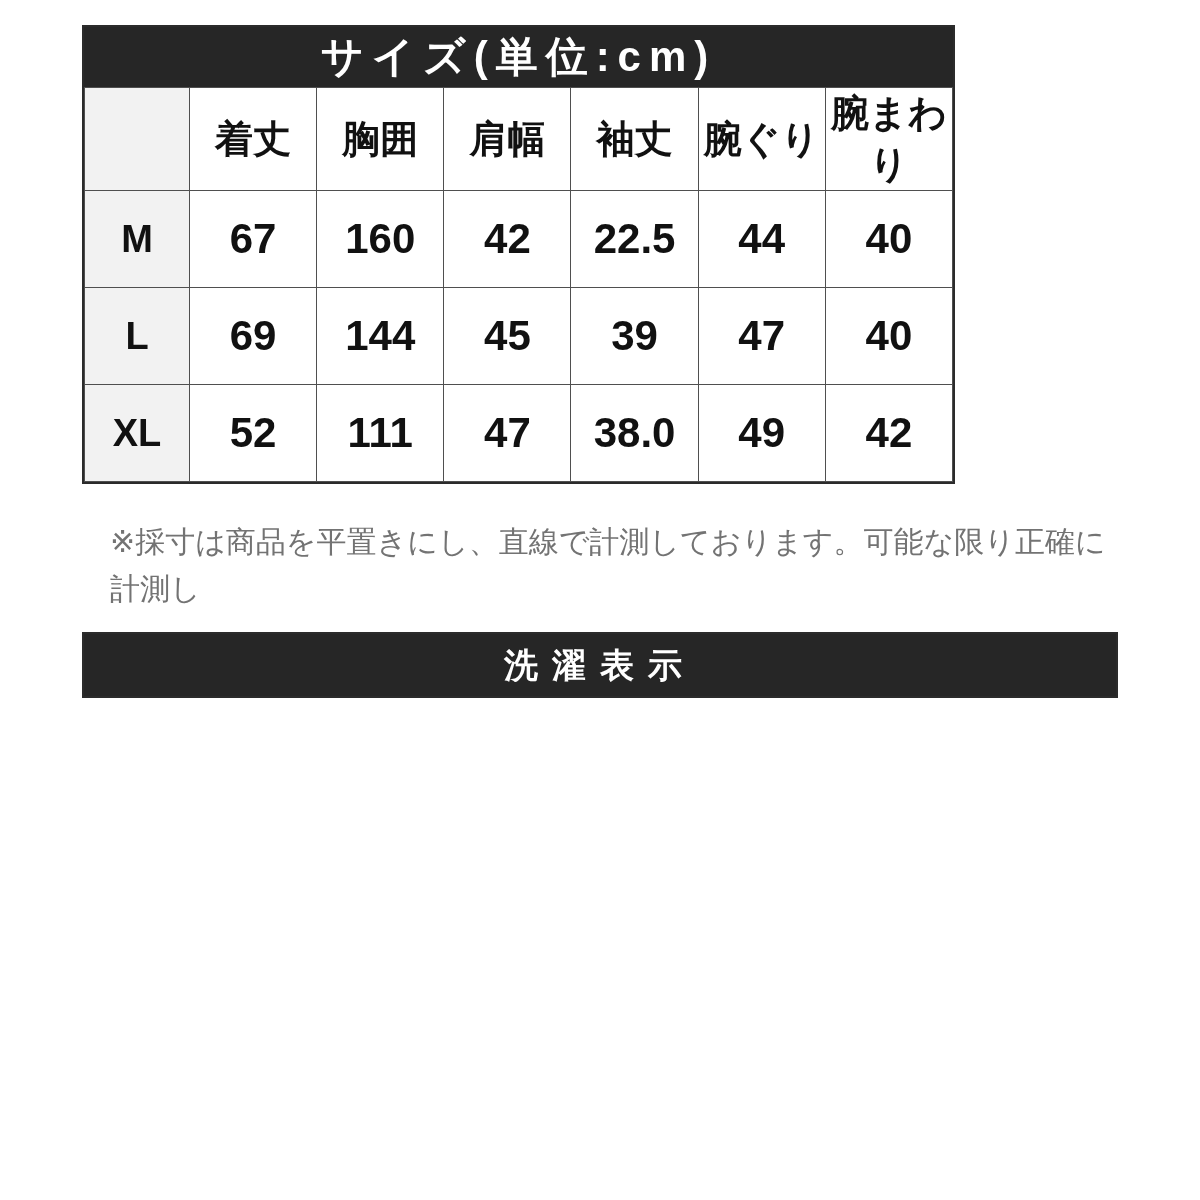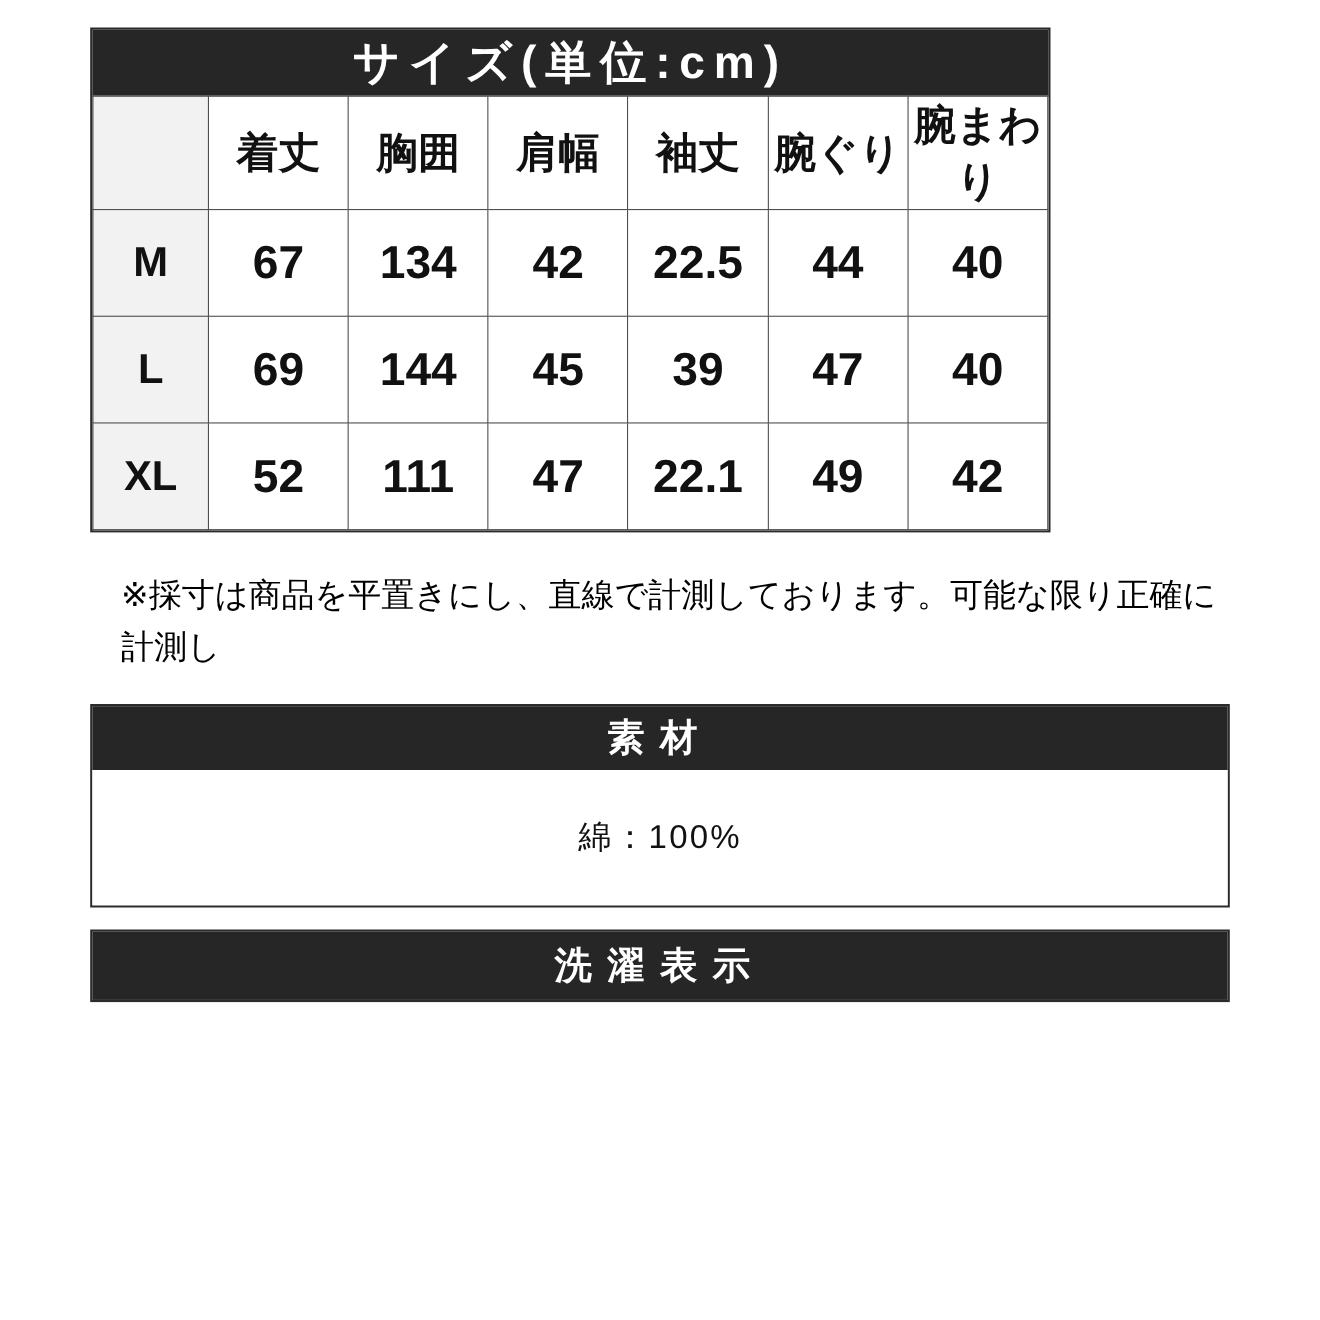--- a/index.html
+++ b/index.html
@@ -13,21 +13,21 @@
   .table-title { height:60px; line-height:60px; font-size:42px; letter-spacing:8px; }
   table { width:100%; border-collapse:collapse; table-layout:fixed; }
   col.c-label { width:105px; }
   th, td { border:1px solid #4f4f4f; text-align:center; vertical-align:middle; background:#fff; }
   thead th { height:95px; font-size:38px; font-weight:bold; }
   tbody td { height:97px; font-size:42px; font-weight:bold; }
   .lbl { background:#f2f2f2; font-weight:bold; font-size:38px; }
 
   
   .notes { margin:34px 0 0 28px; }
-  .note { font-size:30px; line-height:47px; color:#000000; }
+  .note { font-size:30px; line-height:47px; color:#737373; }
   .note + .note { margin-top:29px; }
   .note .cont { padding-left:26px; }
 
   
   .box-section { width:1036px; border:2px solid #2b2b2b; }
   .mat { margin-top:28px; }
   .sec-bar { height:58px; line-height:58px; font-size:34px; letter-spacing:14px; }
   .sec-body { background:#fff; display:flex; align-items:center; justify-content:center; }
   .mat-body { height:123px; font-size:30px; letter-spacing:2px; }
   .laundry { margin-top:20px; }
@@ -58,57 +58,53 @@
           <th>肩幅</th>
           <th>袖丈</th>
           <th>腕ぐり</th>
           <th>腕まわり</th>
         </tr>
       </thead>
       <tbody>
         <tr>
           <td class="lbl">M</td>
           <td>67</td>
-          <td>134</td>
+          <td>160</td>
           <td>42</td>
           <td>22.5</td>
           <td>44</td>
           <td>40</td>
         </tr>
         <tr>
           <td class="lbl">L</td>
           <td>69</td>
           <td>144</td>
           <td>45</td>
           <td>39</td>
           <td>47</td>
           <td>40</td>
         </tr>
         <tr>
           <td class="lbl">XL</td>
           <td>52</td>
           <td>111</td>
           <td>47</td>
-          <td>22.1</td>
+          <td>38.0</td>
           <td>49</td>
           <td>42</td>
         </tr>
       </tbody>
     </table>
   </div>
 
   <div class="notes">
     <div class="note">
       <div>※採寸は商品を平置きにし、直線で計測しております。可能な限り正確に計測し</div>
     </div>
   </div>
 
-  <div class="box-section mat">
-    <div class="black-bar sec-bar">素材</div>
-    <div class="sec-body mat-body">綿：100%</div>
-  </div>
 
   <div class="box-section laundry">
     <div class="black-bar sec-bar">洗濯表示</div>
 
   </div>
 
 </div>
 
 </body></html>

